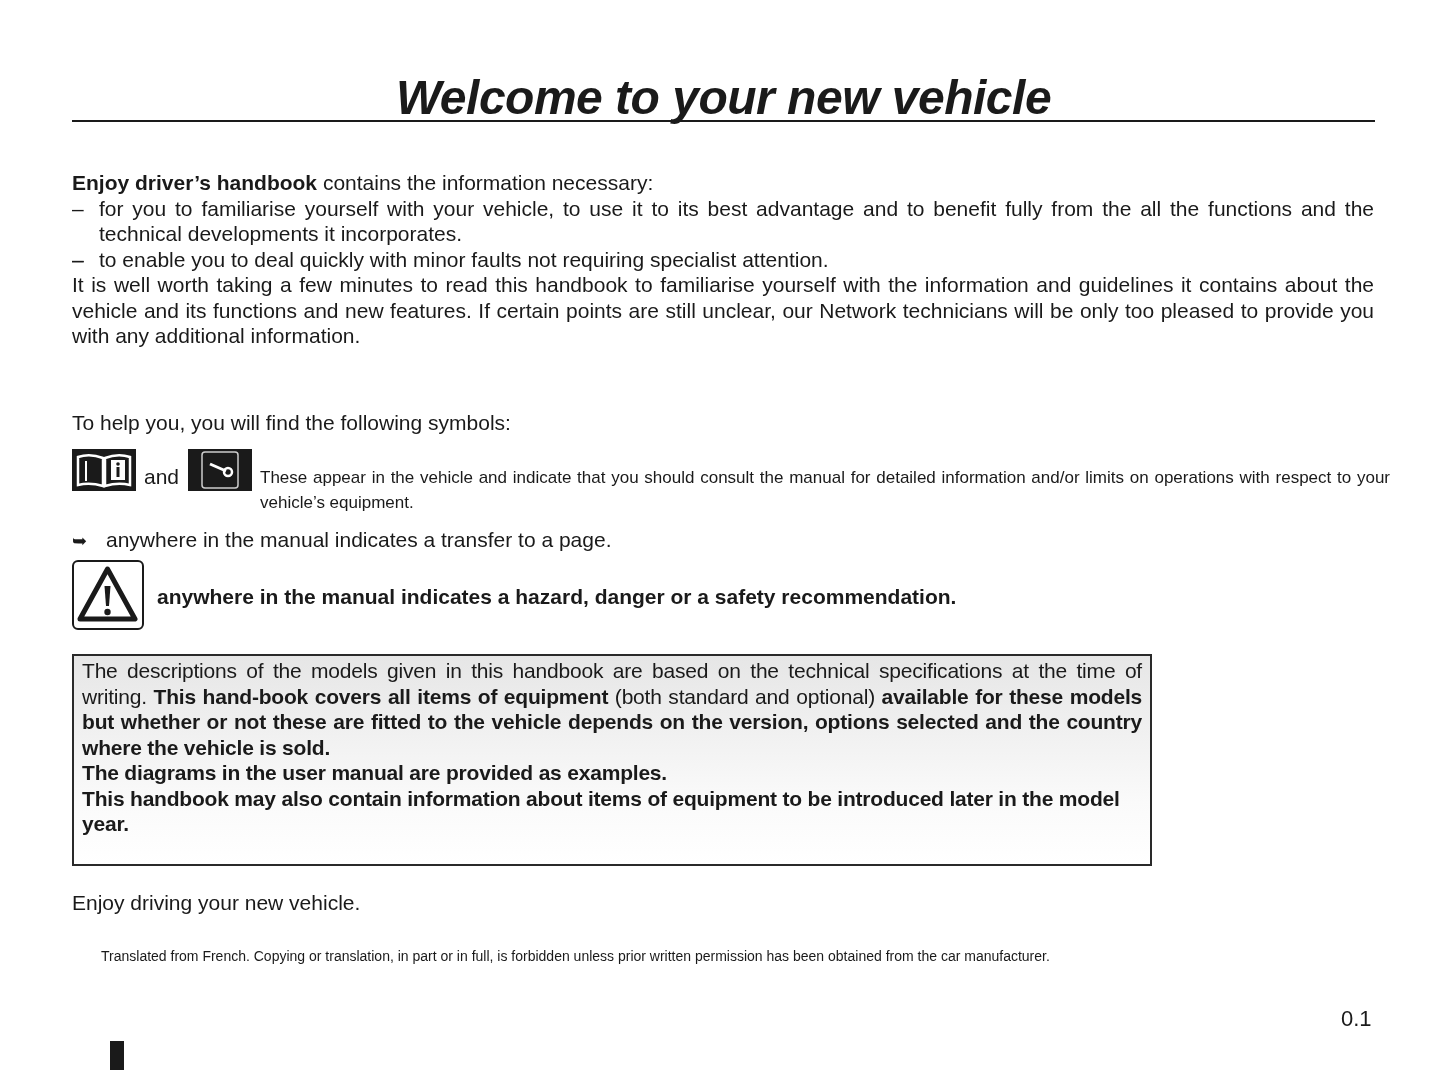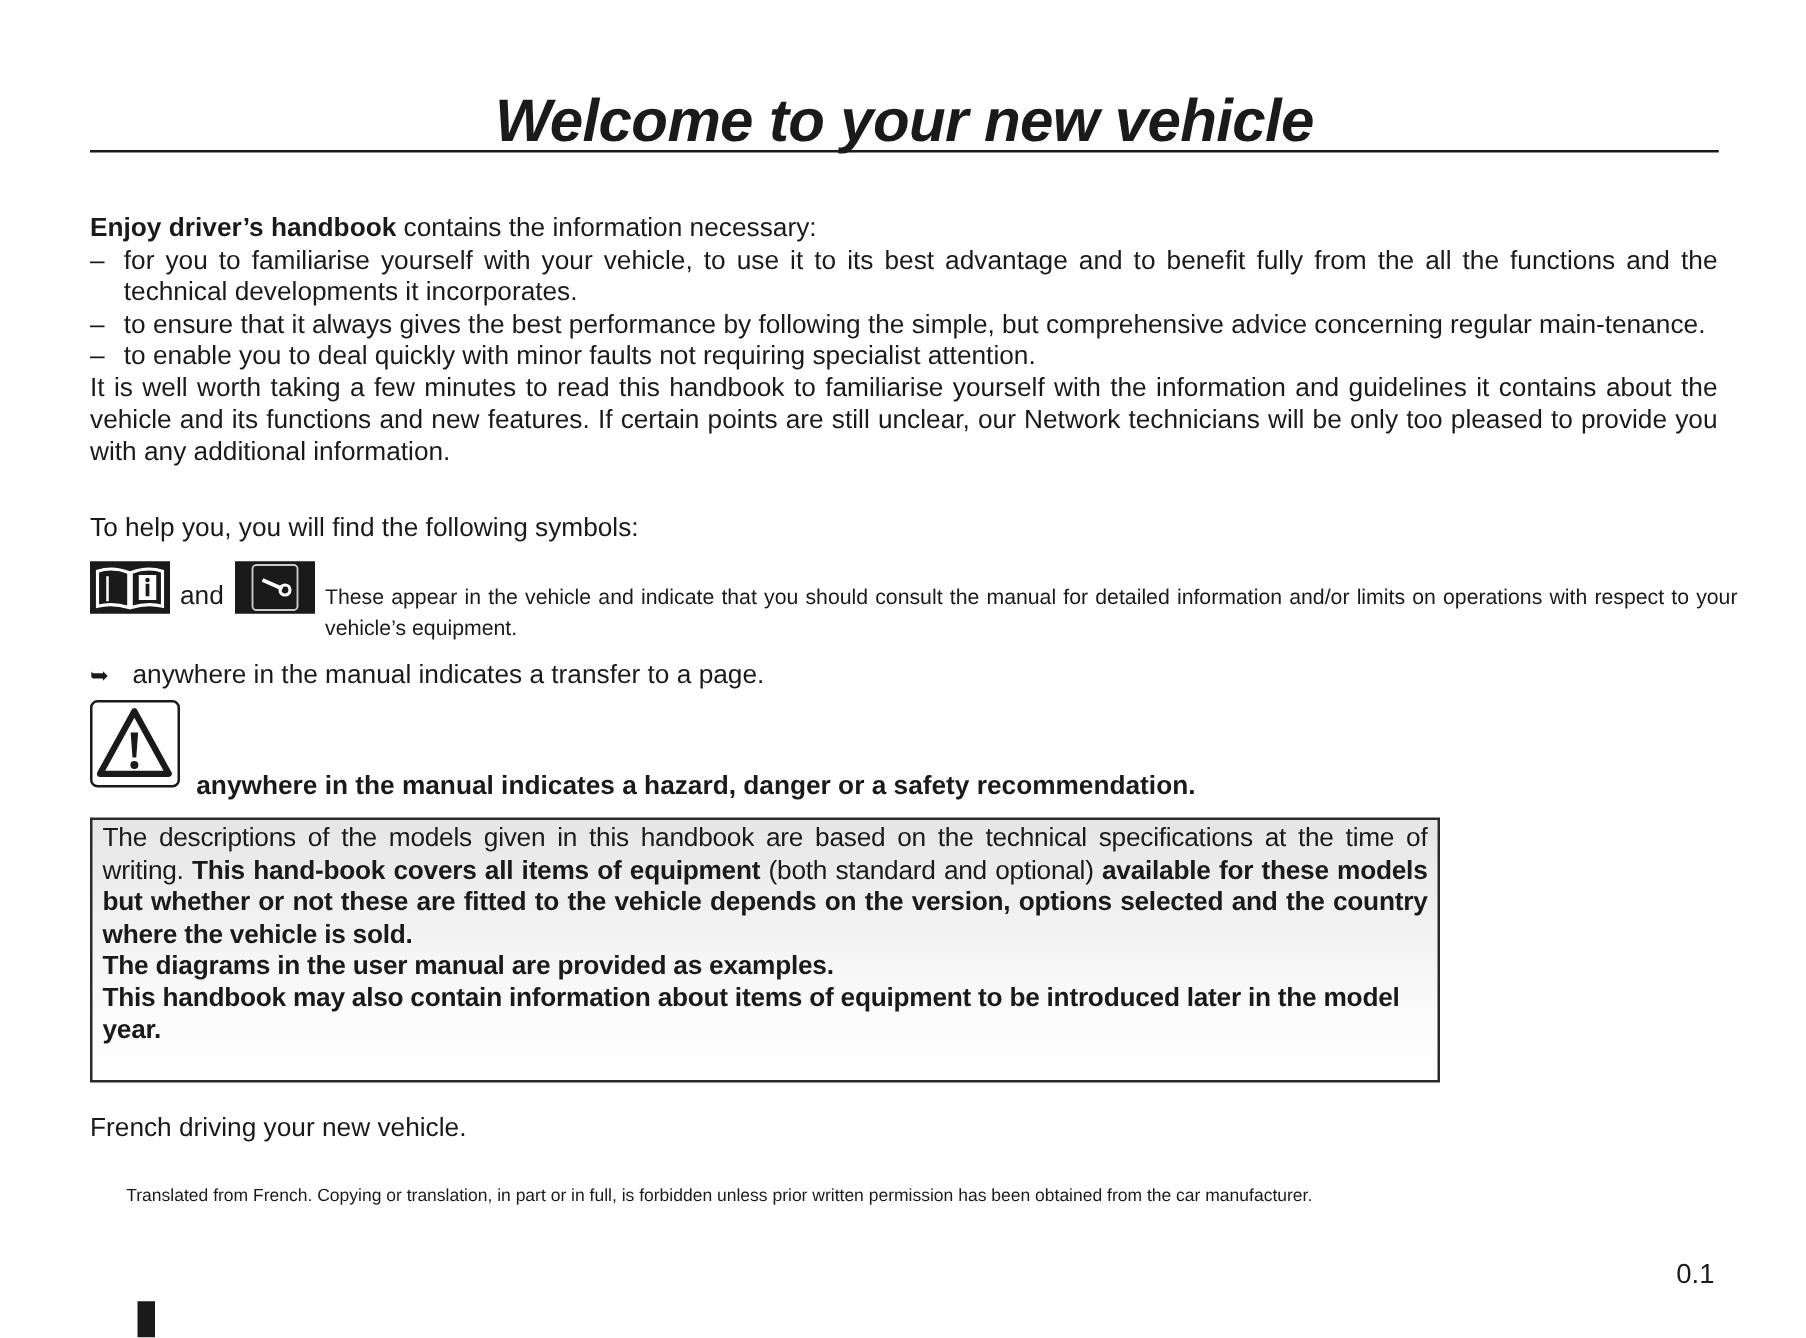--- a/index.html
+++ b/index.html
@@ -14,40 +14,40 @@
   .bullet { position:relative; padding-left:27px; text-align:justify; }
   .bullet .dash { position:absolute; left:0; top:0; }
   .just { text-align:justify; }
   .sym-line { left:72px; top:410px; }
   .icon-row { position:absolute; left:72px; top:449px; width:1320px; height:70px; }
   .icon-box { position:absolute; width:64px; height:42px; background:#1a1a1a; }
   .icon-and { position:absolute; left:72px; top:16px; font-size:21px;text-align:right; }
   .icon-desc { position:absolute; left:188px; top:16px; width:1130px; font-size:17px; line-height:25px; text-align:justify; }
   .arrow-line { left:72px; top:527px; }
   .warn-icon { position:absolute; left:72px; top:560px; width:72px; height:70px; border:2.5px solid #1a1a1a; border-radius:6px; box-sizing:border-box; background:#fff; }
-  .warn-text { left:157px; top:584px; font-weight:bold;margin-top:32px; }
+  .warn-text { left:157px; top:584px; font-weight:bold; }
   .note-box { position:absolute; left:72px; top:654px; width:1080px; height:212px; border:2.5px solid #2a2a2a; box-sizing:border-box;
               background:linear-gradient(#e6e6e6, #fafafa 70%, #ffffff); padding:2px 8px; }
   .note-box p { margin:0; font-size:21px; line-height:25.5px; letter-spacing:-0.2px; }
   .enjoy { left:72px; top:890px; }
   .footer { position:absolute; left:101px; top:948px; font-size:14px; }
   .pagenum { position:absolute; left:1341px; top:1006px; font-size:22px; }
   .marker { position:absolute; left:110px; top:1041px; width:14px; height:29px; background:#1a1a1a; }
 </style>
 </head>
 <body>
 
 <div class="title-wrap">
   <div class="title">Welcome to your new vehicle</div>
 </div>
 
 <div class="txt intro">
   <p><b>Enjoy driver’s handbook</b><span> contains the information necessary:</span></p>
   <div class="bullet"><span class="dash">–</span><span>for you to familiarise yourself with your vehicle, to use it to its best advantage and to benefit fully from the all the functions and the technical developments it incorporates.</span></div>
-  <div class="bullet"><span class="dash">–</span><span>to ensure that it always gives the best performance by following the simple, but comprehensive advice concerning regular main-tenance.</span></div>
+  <div class="bullet"><span class="dash">–</span></div>
   <div class="bullet"><span class="dash">–</span><span>to enable you to deal quickly with minor faults not requiring specialist attention.</span></div>
   <p class="just">It is well worth taking a few minutes to read this handbook to familiarise yourself with the information and guidelines it contains about the vehicle and its functions and new features. If certain points are still unclear, our Network technicians will be only too pleased to provide you with any additional information.</p>
 </div>
 
 <div class="txt sym-line">To help you, you will find the following symbols:</div>
 
 <div class="icon-row">
   <div class="icon-box" style="left:0;top:0;">
     <svg width="64" height="42" viewBox="0 0 64 42">
       <path d="M6 8 Q18 4 31 9 L31 37 Q18 33 6 36 Z" fill="none" stroke="#fff" stroke-width="2.5"></path>
@@ -81,19 +81,19 @@
   </svg>
 </div>
 <div class="txt warn-text">anywhere in the manual indicates a hazard, danger or a safety recommendation.</div>
 
 <div class="note-box">
   <p style="text-align:justify;"><span>The descriptions of the models given in this handbook are based on the technical specifications at the time of writing. </span><b>This hand-book covers all items of equipment</b><span> (both standard and optional) </span><b>available for these models but whether or not these are fitted to the vehicle depends on the version, options selected and the country where the vehicle is sold.</b></p>
   <p style="font-weight:bold;">The diagrams in the user manual are provided as examples.</p>
   <p style="font-weight:bold;">This handbook may also contain information about items of equipment to be introduced later in the model year.</p>
 </div>
 
-<div class="txt enjoy">French driving your new vehicle.</div>
+<div class="txt enjoy">Enjoy driving your new vehicle.</div>
 
 <div class="footer">Translated from French. Copying or translation, in part or in full, is forbidden unless prior written permission has been obtained from the car manufacturer.</div>
 
 <div class="pagenum">0.1</div>
 
 <div class="marker"></div>
 
 </body></html>

